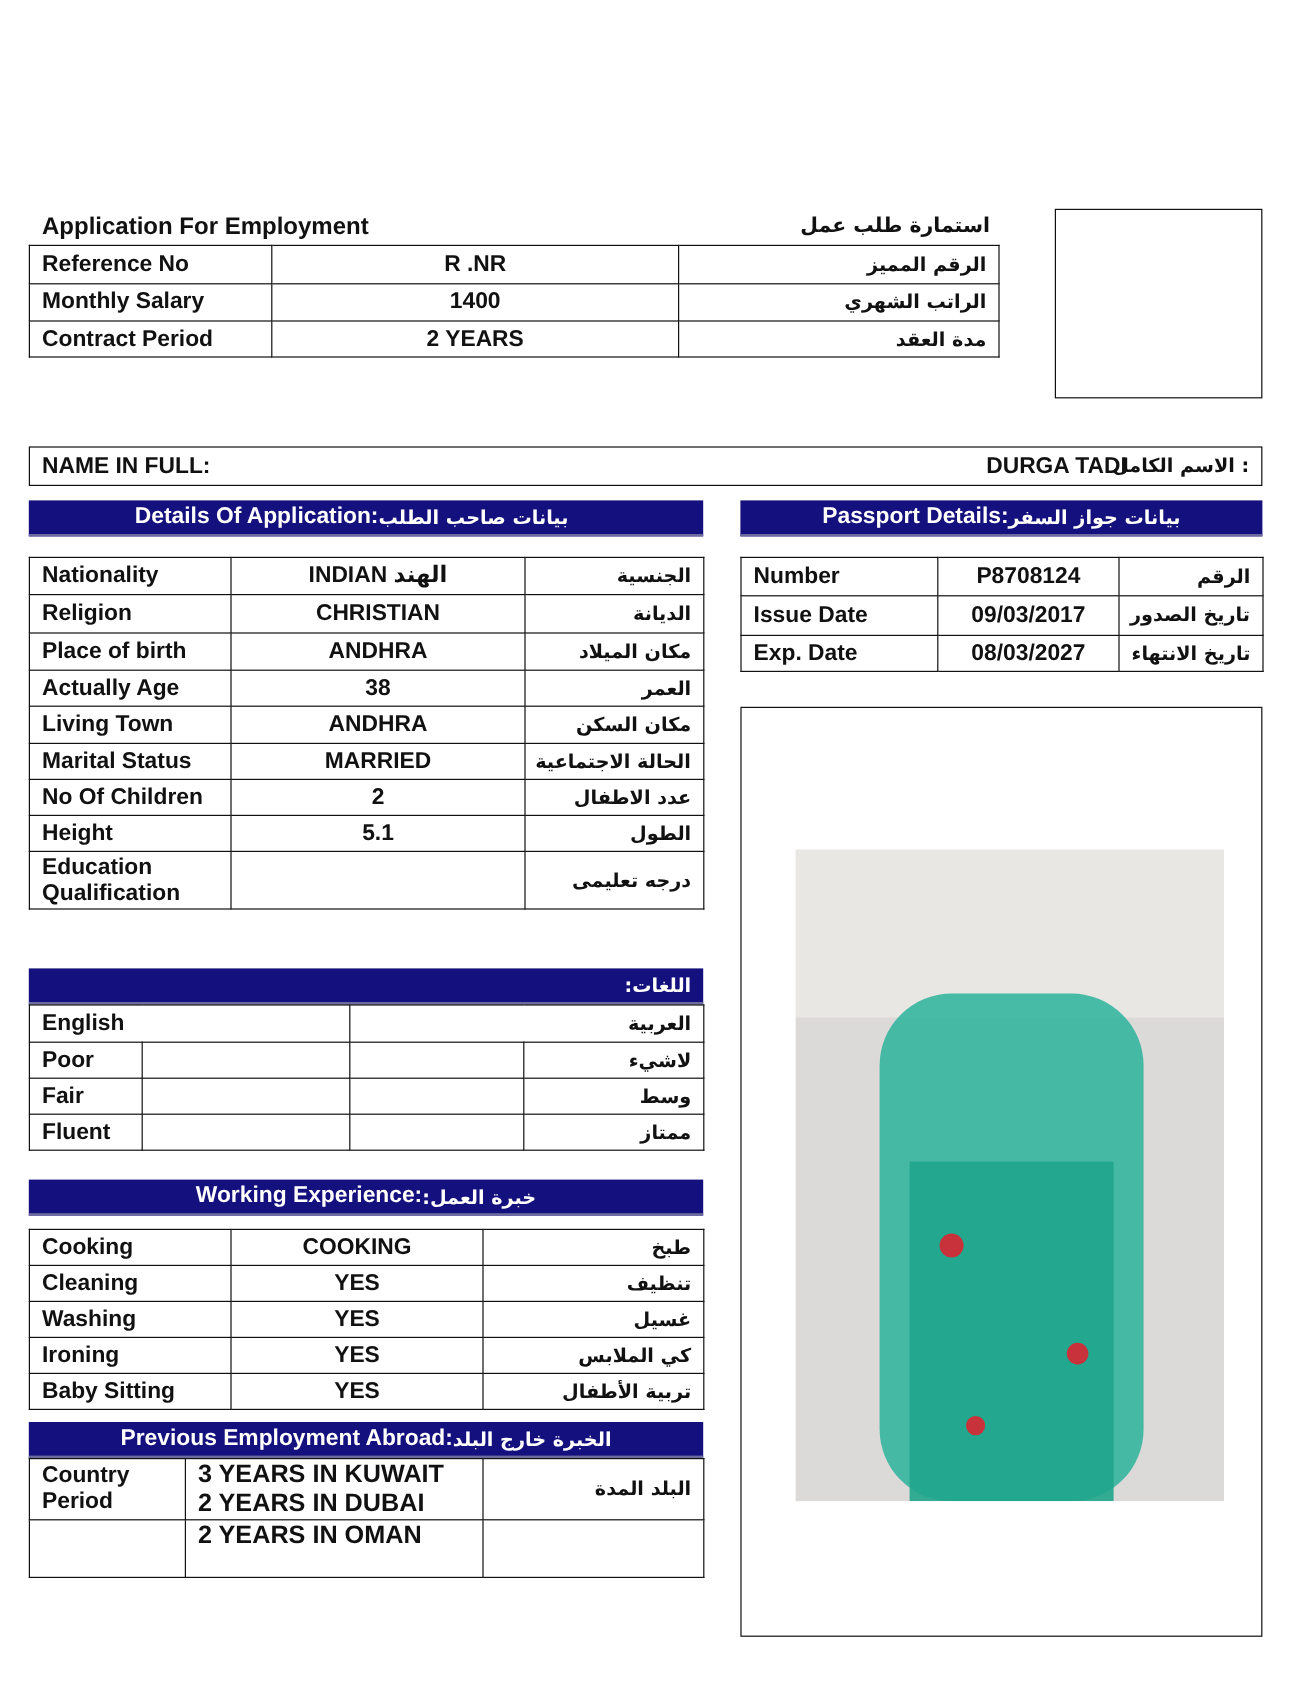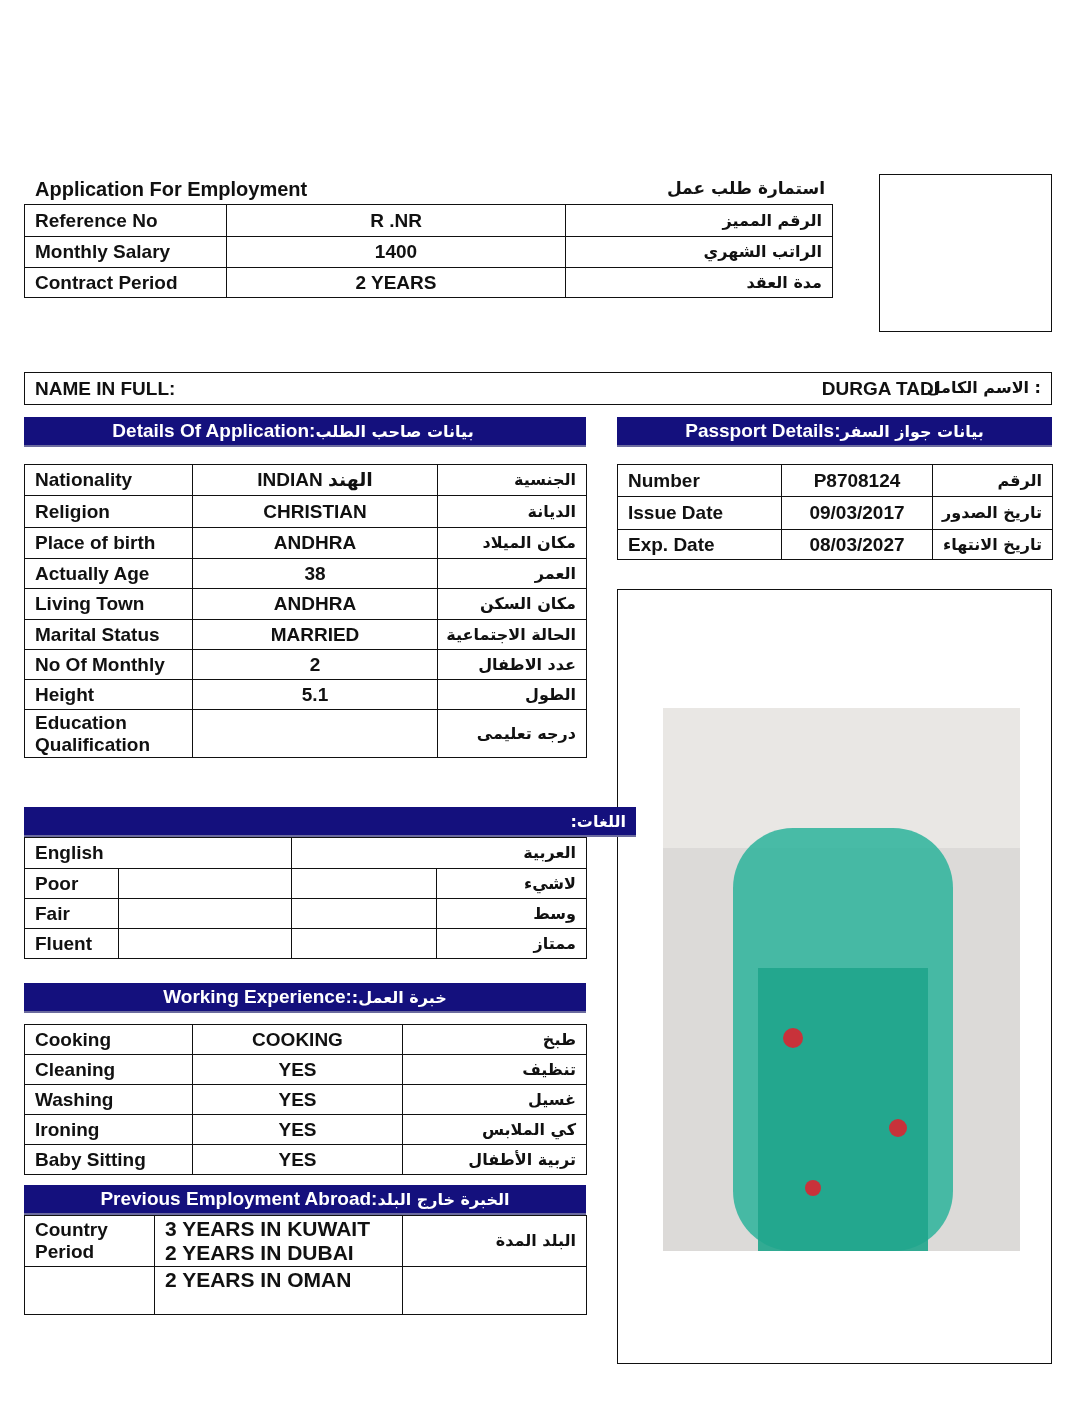--- a/index.html
+++ b/index.html
@@ -92,21 +92,21 @@
         <td>Living Town</td>
         <td class="c">ANDHRA</td>
         <td class="r">مكان السكن</td>
       </tr>
       <tr style="height: 30px;">
         <td>Marital Status</td>
         <td class="c">MARRIED</td>
         <td class="r">الحالة الاجتماعية</td>
       </tr>
       <tr style="height: 29px;">
-        <td>No Of Monthly</td>
+        <td>No Of Children</td>
         <td class="c">2</td>
         <td class="r">عدد الاطفال</td>
       </tr>
       <tr style="height: 30px;">
         <td>Height</td>
         <td class="c">5.1</td>
         <td class="r">الطول</td>
       </tr>
       <tr style="height: 48px;">
         <td style="white-space: normal; line-height: 22px;">Education Qualification</td>
@@ -152,21 +152,21 @@
     <rect x="0" y="0" width="357" height="543" fill="#e9e7e4"></rect>
     <rect x="0" y="140" width="357" height="403" fill="#dcdad8"></rect>
     <rect x="70" y="120" width="220" height="423" rx="60" fill="#2bb39b" opacity="0.85"></rect>
     <rect x="95" y="260" width="170" height="283" fill="#1fa58c" opacity="0.9"></rect>
     <circle cx="130" cy="330" r="10" fill="#c8323a"></circle>
     <circle cx="235" cy="420" r="9" fill="#c8323a"></circle>
     <circle cx="150" cy="480" r="8" fill="#c8323a"></circle>
   </svg>
 </div>
 
-<div class="bar" style="left: 24px; top: 807px; width: 612px; justify-content: flex-end; background: rgb(20, 16, 125);">
+<div class="bar" style="left: 24px; top: 807px; width: 562px; justify-content: flex-end; background: rgb(20, 16, 125);">
   <span class="ar">اللغات:</span>
 </div>
 
 <table style="left:24px; top:837px; width:562px;">
   <colgroup>
       <col style="width:94px">
       <col style="width:173px">
       <col style="width:145px">
       <col style="width:150px">
     </colgroup>

